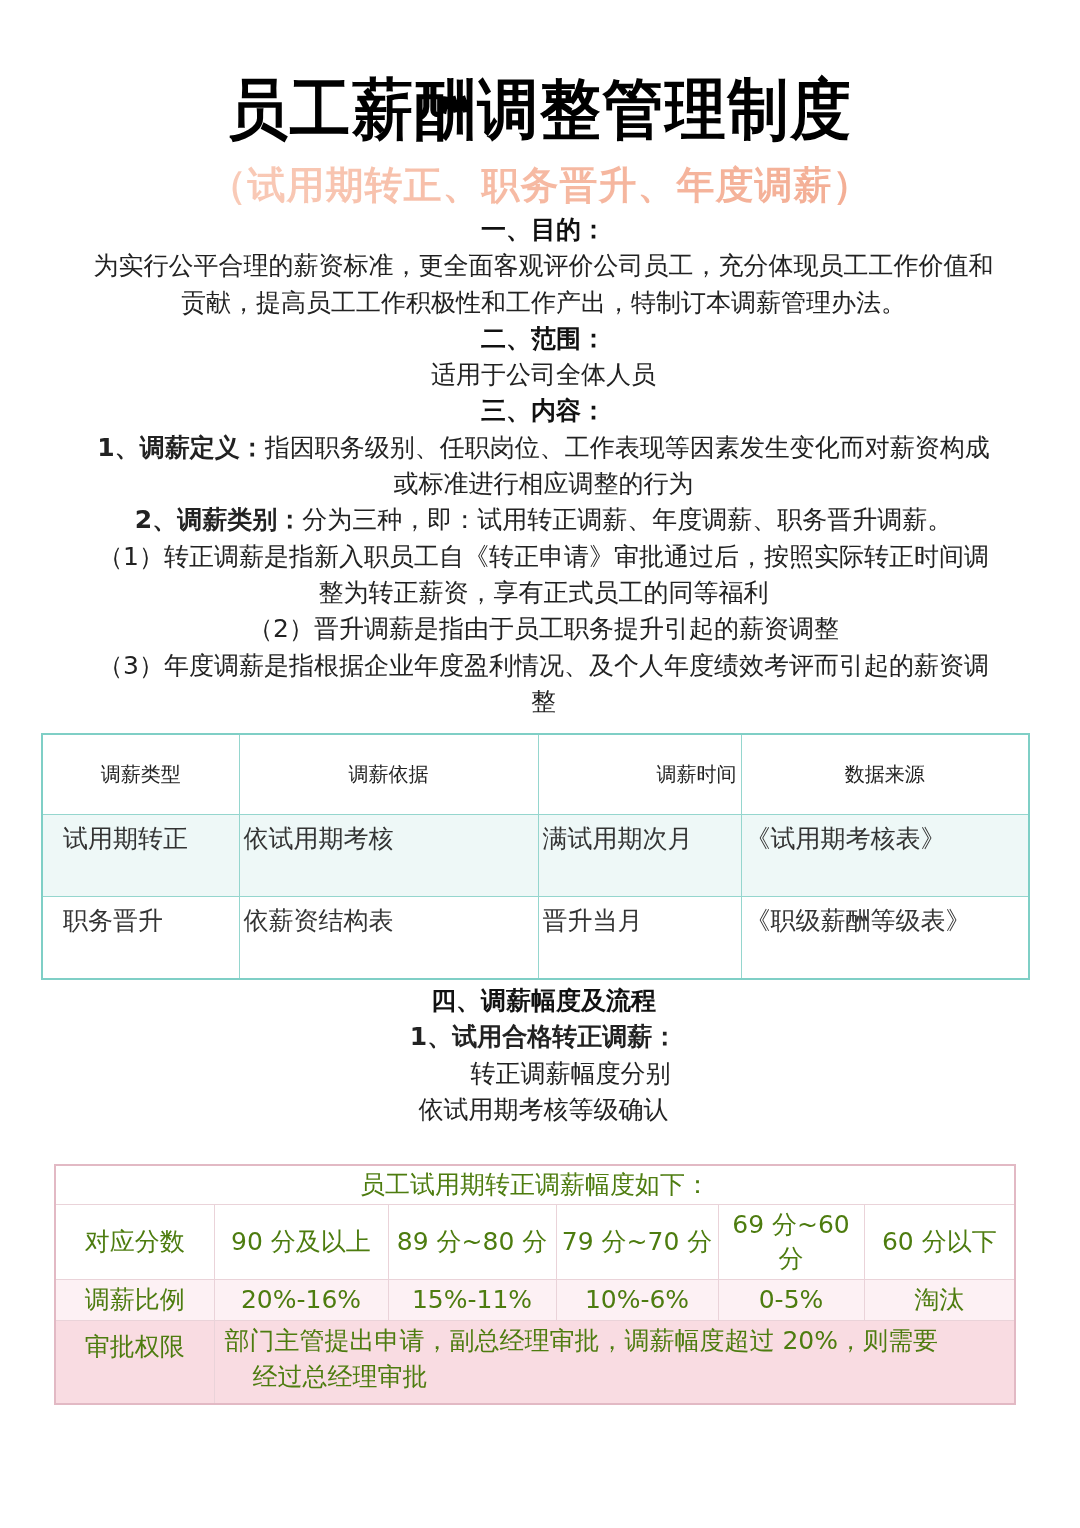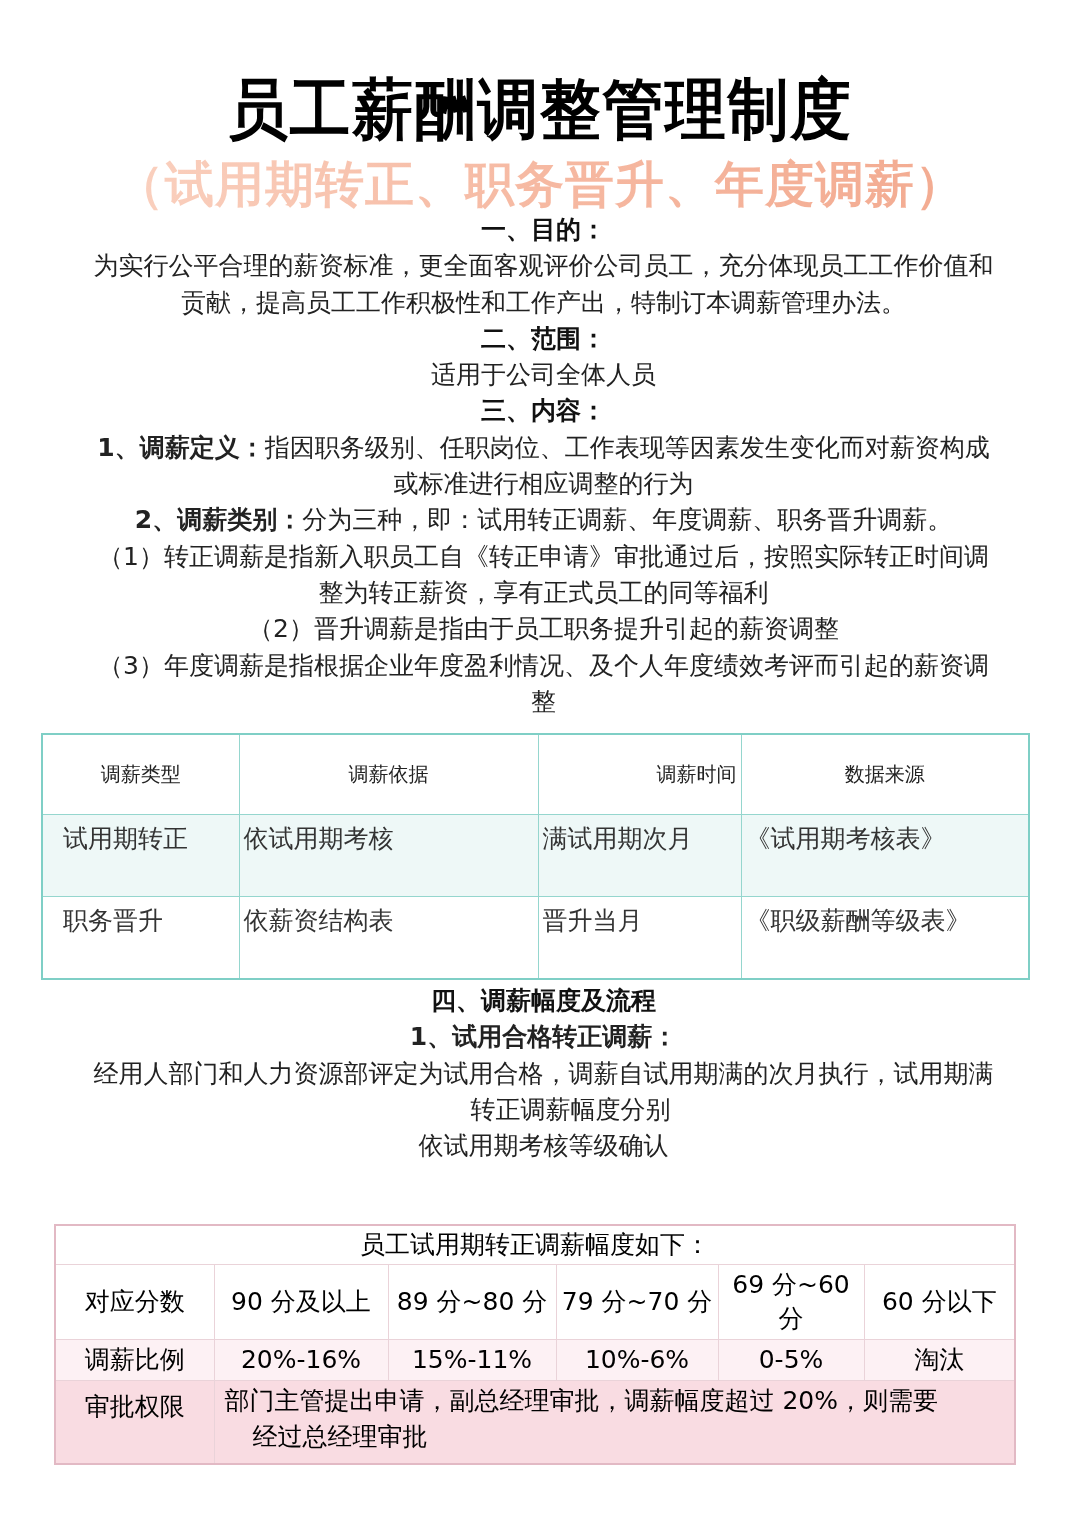--- a/index.html
+++ b/index.html
@@ -10,21 +10,21 @@
   }
   .title {
     position: absolute; left: 0; top: 70px; width: 1080px;
     text-align: center; font-size: 66px; font-weight: 900; color: #000;
     letter-spacing: 2px; line-height: 80px;
     font-family: "DejaVu Sans", sans-serif;
     transform: scaleX(0.92);
   }
   .subtitle {
     position: absolute; left: 0; top: 158px; width: 1080px;
-    text-align: center; font-size: 49px; font-weight: bold; line-height: 54px;
+    text-align: center; font-size: 38px; font-weight: bold; line-height: 54px;
     background: linear-gradient(90deg, #fbd7c7 0%, #f6b9a2 50%, #f2a78c 100%);
     -webkit-background-clip: text; background-clip: text; color: transparent;
     letter-spacing: 1px;
   }
   .body-text {
     position: absolute; left: 56px; width: 975px;
     font-size: 25px; line-height: 36.3px; color: #222; text-align: center;
   }
   .line { white-space: nowrap; height: 36.3px; }
   .h { font-weight: bold; color: #111; }
@@ -41,23 +41,23 @@
   .t1 th { font-weight: normal; height: 48px; vertical-align: middle; color: #222; font-size: 20px; }
   .t1 tr.r1 td { background: #eef8f7; height: 49px; }
   .t1 tr.r2 td { background: #ffffff; height: 49px; }
   .t1 tr.r3 td { background: #d9efec; height: 96px; }
   .t1 td .c { padding: 6px 4px 0 4px; line-height: 35px; }
   .t1 td.first .c { padding-left: 20px; }
   .spread { letter-spacing: 4px; }
 
   
   .t2 {
-    position: absolute; left: 54px; top: 1224px; width: 960px;
+    position: absolute; left: 54px; top: 1164px; width: 960px;
     border-collapse: collapse; border: 2px solid #e2b9c4;
-    font-size: 25px; color: #000000; table-layout: fixed;
+    font-size: 25px; color: #4d7c0f; table-layout: fixed;
   }
   .t2 td { border: 1px solid #ead3d9; text-align: center; vertical-align: middle; padding: 0 2px; line-height: 34px; }
   .t2 tr.cap td { background: #ffffff; height: 38px; }
   .t2 tr.hdr td { background: #fdf3f5; height: 70px; }
   .t2 tr.score td { background: #ffffff; height: 74px; }
   .t2 tr.ratio td { background: #fdf1f4; height: 40px; }
   .t2 tr.appr td { background: #f9dce2; height: 74px; vertical-align: top; }
   .t2 tr.appr td .at { text-align: left; padding: 2px 8px 0 8px; line-height: 36px; }
   .t2 tr.appr td .at .l2 { padding-left: 28px; }
 </style>
@@ -125,21 +125,20 @@
     <td>
           <div class="c">《职级薪酬等级表》</div>
         </td>
   </tr>
 </tbody>
   </table>
 
 <div class="body-text" style="top:983px;">
   <div class="line h">四、调薪幅度及流程</div>
   <div class="line b">1、试用合格转正调薪：</div>
-  <div class="line">经用人部门和人力资源部评定为试用合格，调薪自试用期满的次月执行，试用期满</div>
   <div class="line indent-lg">转正调薪幅度分别</div>
   <div class="line">依试用期考核等级确认</div>
 </div>
 
 <table class="t2">
   <colgroup>
     <col style="width:159px">
       <col style="width:174px">
       <col style="width:168px">
       <col style="width:162px">

